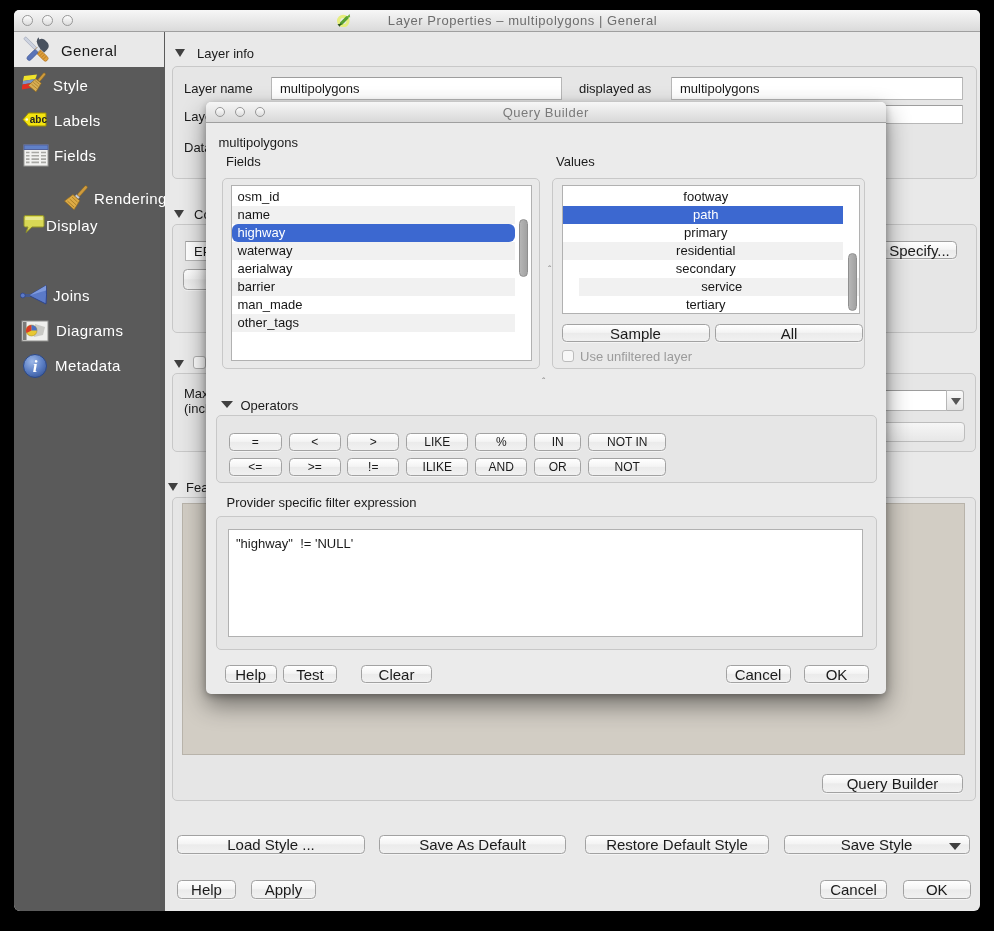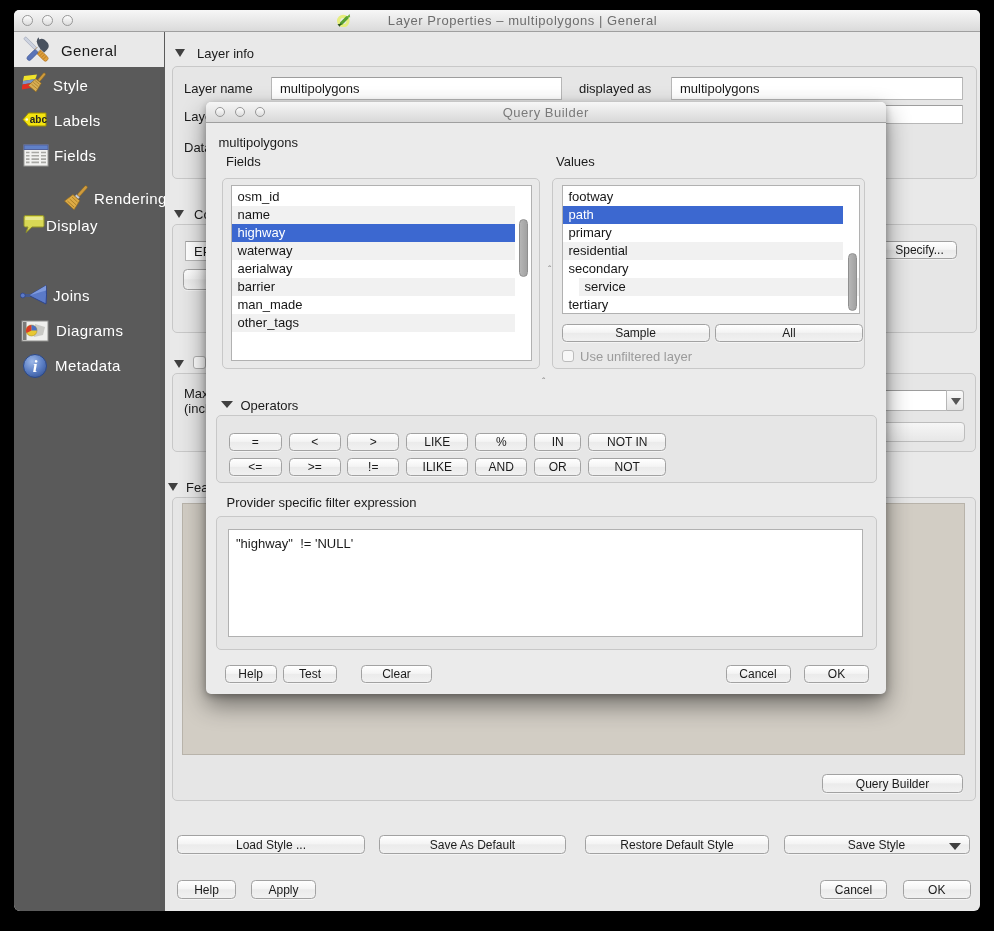--- a/index.html
+++ b/index.html
@@ -2,21 +2,21 @@
 <html><head>
 <meta charset="utf-8">
 <style>
 * { margin:0; padding:0; box-sizing:border-box; }
 html,body { width:994px; height:931px; background:#000; overflow:hidden; }
 body { font-family:"Liberation Sans",sans-serif; position:relative; }
 .abs { position:absolute; }
 .lbl { position:absolute; font-size:13px; color:#1b1b1b; white-space:nowrap; }
 .grp { position:absolute; border:1px solid #c8c8c8; border-radius:5px; background:#e6e6e6; }
 .inp { position:absolute; background:#fff; border:1px solid #b7b7b7; border-top-color:#9d9d9d; border-radius:1px; font-size:13px; color:#1b1b1b; padding:3px 0 0 8px; }
-.btn { position:absolute; background:linear-gradient(#ffffff,#f4f4f4 46%,#ebebeb 52%,#f1f1f1); border:1px solid #a2a2a2; border-radius:4.5px; font-size:12px; color:#1b1b1b; text-align:center; box-shadow:0 1px 0 rgba(255,255,255,.5); }
+.btn { position:absolute; background:linear-gradient(#ffffff,#f4f4f4 46%,#ebebeb 52%,#f1f1f1); border:1px solid #a2a2a2; border-radius:4.5px; font-size:15px; color:#1b1b1b; text-align:center; box-shadow:0 1px 0 rgba(255,255,255,.5); }
 .tri { position:absolute; width:0; height:0; border-left:5.5px solid transparent; border-right:5.5px solid transparent; border-top:8px solid #404040; }
 .titlebar { position:absolute; left:0; top:0; right:0; height:22px; background:linear-gradient(#f7f7f7,#dadada); border-bottom:1px solid #9f9f9f; border-radius:5px 5px 0 0; }
 .tl { position:absolute; width:11px; height:11px; border-radius:50%; border:1px solid #979797; background:linear-gradient(#fdfdfd,#dcdcdc); }
 .row { position:absolute; left:0; width:calc(100% - 16px); height:18px; line-height:18px; font-size:13px; color:#161616; padding-left:6px; }
 .srow { position:absolute; left:0; width:100%; height:35px; color:#545454; }
 .srow .ic { position:absolute; }
 .srow .tx { position:absolute; left:40px; top:0; font-size:15px; letter-spacing:.4px; color:#fff; line-height:35px; }
 </style>
 </head>
 <body>
@@ -202,31 +202,31 @@
   </div>
 
   <span class="lbl" style="left:12.5px; top:33px;">multipolygons</span>
   <span class="lbl" style="left:20px; top:52.5px;">Fields</span>
   <span class="lbl" style="left:350px; top:52.5px;">Values</span>
 
   <div class="grp" style="left:16px; top:76px; width:318px; height:191.5px; background:#e9e9e9;"></div>
   <div class="abs" style="left:24.5px; top:83.5px; width:301px; height:176px; background:#fff; border:1px solid #b1b1b1;">
     <div class="row" style="top:2px;">osm_id</div>
     <div class="row" style="top:20px; background:#f1f1f1;">name</div>
-    <div class="row" style="top:38px; background:#3c68d0; color:#fff;">highway</div>
+    <div class="row" style="top:38px; background:#3c68d0; color:#fff;border-radius:6px;">highway</div>
     <div class="row" style="top:56px; background:#f1f1f1;">waterway</div>
     <div class="row" style="top:74px;">aerialway</div>
     <div class="row" style="top:92px; background:#f1f1f1;">barrier</div>
     <div class="row" style="top:110px;">man_made</div>
     <div class="row" style="top:128px; background:#f1f1f1;">other_tags</div>
     <div class="abs" style="right:3px; top:33px; width:9px; height:58px; background:linear-gradient(90deg,#b6b6b6,#a2a2a2); border:1px solid #8f8f8f; border-radius:5px;"></div>
   </div>
 
   <div class="grp" style="left:346px; top:76px; width:313px; height:191.5px; background:#e9e9e9;"></div>
-  <div class="abs" style="left:355.5px; top:83.5px; width:298.5px; height:128.5px; background:#fff; border:1px solid #b1b1b1;">
+  <div class="abs" style="left:355.5px; top:83.5px; width:298.5px; height:128.5px; background:#fff; border:1px solid #b1b1b1;text-align:center;">
     <div class="row" style="top:2px;">footway</div>
     <div class="row" style="top:20px; background:#3c68d0; color:#fff;">path</div>
     <div class="row" style="top:38px;">primary</div>
     <div class="row" style="top:56px; background:#f1f1f1;">residential</div>
     <div class="row" style="top:74px;">secondary</div>
     <div class="row" style="top:92px; background:#f1f1f1;margin-left:16px;">service</div>
     <div class="row" style="top:110px;">tertiary</div>
     <div class="abs" style="right:2px; top:67px; width:9px; height:58px; background:linear-gradient(90deg,#b6b6b6,#a2a2a2); border:1px solid #8f8f8f; border-radius:5px;"></div>
   </div>
   <div class="btn" style="left:355.5px; top:222px; width:148px; height:18px; line-height:17px;">Sample</div>

